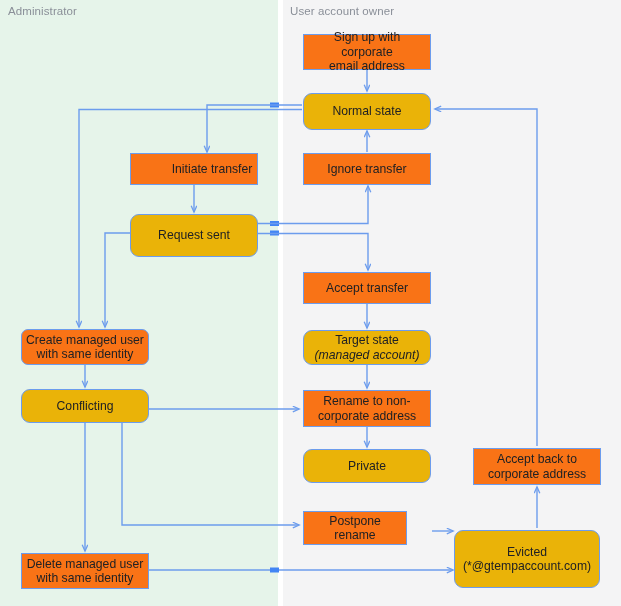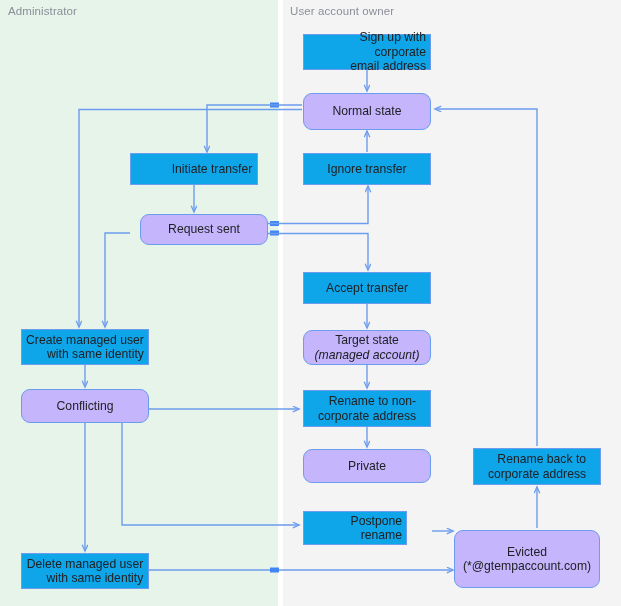--- a/index.html
+++ b/index.html
@@ -8,22 +8,22 @@
   .lane{position:absolute;top:0;height:606px;}
   #lane-admin{left:0;width:278px;background:#e6f4ea;}
   #lane-user{left:283px;width:338px;background:#f4f4f5;}
   .lane-label{position:absolute;top:5px;font-size:11.5px;color:#8a8f98;letter-spacing:.1px;}
   #label-admin{left:8px;}
   #label-user{left:290px;}
   svg#edges{position:absolute;left:0;top:0;width:621px;height:606px;pointer-events:none;}
   .node{position:absolute;box-sizing:border-box;border:1.3px solid #6c9ced;
         display:flex;align-items:center;justify-content:center;text-align:center;
         font-size:12.2px;color:#202124;line-height:14.5px;padding:2px 4px;}
-  .action{background:#0ea5e9;border-radius:0;text-align:right;}
-  .state{background:#c4b5fd;border-radius:9px;}
+  .action{background:#f97316;border-radius:0;}
+  .state{background:#eab308;border-radius:9px;}
   .node i{font-style:italic;}
   .node span.l{display:block;}
 </style>
 </head>
 <body>
 
 <div id="canvas">
 
   <div class="lane" id="lane-admin"></div>
   <div class="lane" id="lane-user"></div>
@@ -100,38 +100,38 @@
         <span class="l">Initiate transfer</span>
       </div>
   </div>
 
   <div class="node action" style="left:303px;top:153px;width:128px;height:32px;">
     <div>
         <span class="l">Ignore transfer</span>
       </div>
   </div>
 
-  <div class="node state" style="left:140px;top:214px;width:128px;height:31px;text-align:center;">
+  <div class="node state" style="left:130px;top:214px;width:128px;height:43px;text-align:center;">
     <div>
         <span class="l">Request sent</span>
       </div>
   </div>
 
   <div class="node action" style="left:303px;top:272px;width:128px;height:32px;">
     <div>
         <span class="l">Accept transfer</span>
       </div>
   </div>
 
   <div class="node state" style="left:303px;top:330px;width:128px;height:35px;text-align:center;">
     <div><span class="l">Target state</span>
          <i class="l">(managed account)</i></div>
   </div>
 
-  <div class="node action" style="left:21px;top:329px;width:128px;height:36px;">
+  <div class="node action" style="left:21px;top:329px;width:128px;height:36px;border-radius:7px;">
     <div>
         <span class="l">Create managed user</span>
          <span class="l">with same identity</span>
       </div>
   </div>
 
   <div class="node state" style="left:21px;top:389px;width:128px;height:34px;">
     <div>
         <span class="l">Conflicting</span>
       </div>
@@ -145,21 +145,21 @@
   </div>
 
   <div class="node state" style="left:303px;top:449px;width:128px;height:34px;">
     <div>
         <span class="l">Private</span>
       </div>
   </div>
 
   <div class="node action" style="left:473px;top:448px;width:128px;height:37px;">
     <div>
-        <span class="l">Rename back to</span>
+        <span class="l">Accept back to</span>
          <span class="l">corporate address</span>
       </div>
   </div>
 
   <div class="node action" style="left:303px;top:511px;width:104px;height:34px;">
     <div>
         <span class="l">Postpone rename</span>
       </div>
   </div>
 

